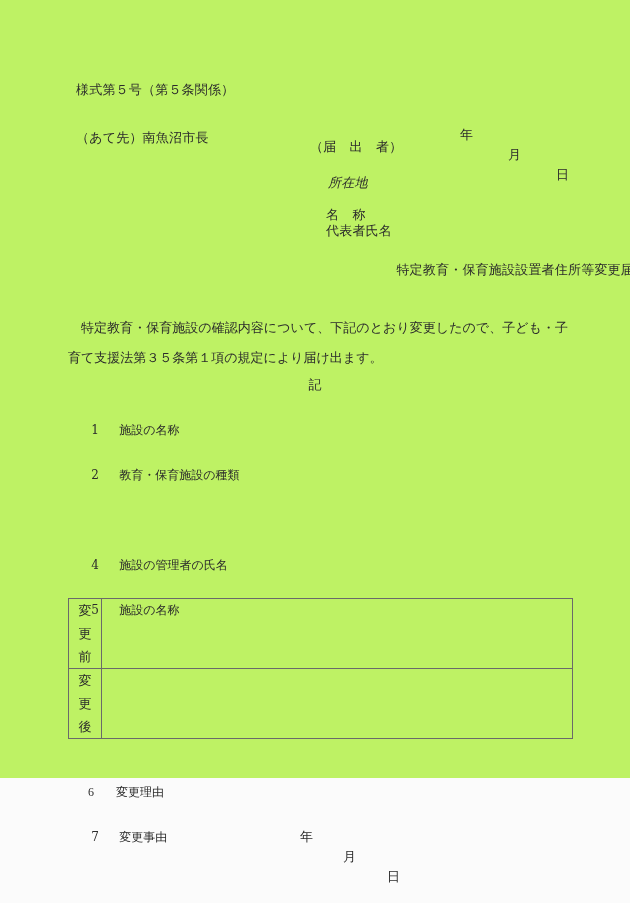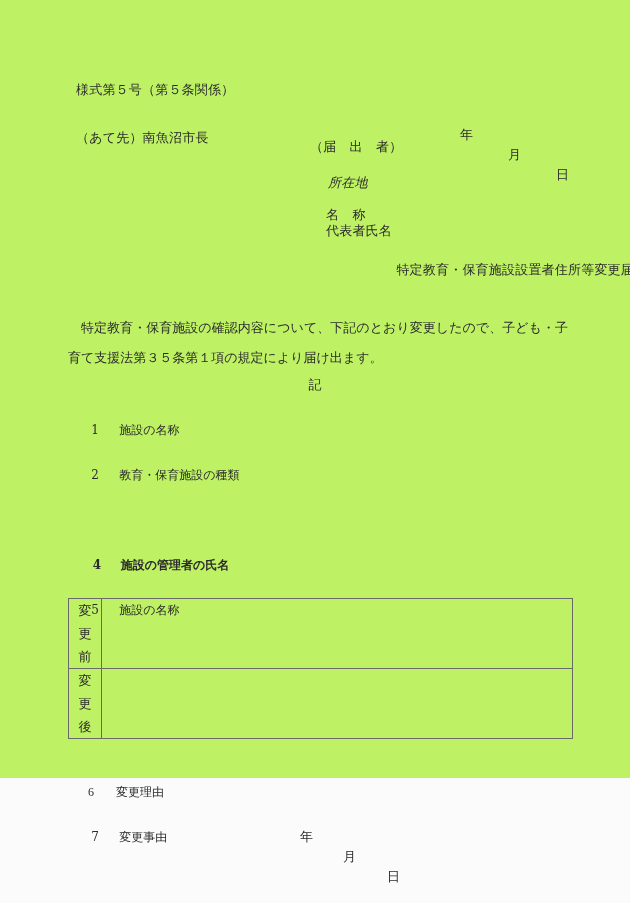--- a/index.html
+++ b/index.html
@@ -102,21 +102,21 @@
     line-height: 20px;
     white-space: pre;
   }
   .item .num {
     display: inline-block;
     width: 28px;
   }
   .item-1 { top: 400px; }
   .item-2 { top: 445px; }
   .item-3 { top: 490px; }
-  .item-4 { top: 535px; font-weight: bold; }
+  .item-4 { top: 535px; }
   .item-5 { top: 580px; }
   .item-6 { top: 762px; font-family: Liberation Serif, serif; }
   .item-7 { top: 807px; }
 
   
   .item7-date {
     position: absolute;
     top: 807px;
     left: 300px;
     width: 160px;

